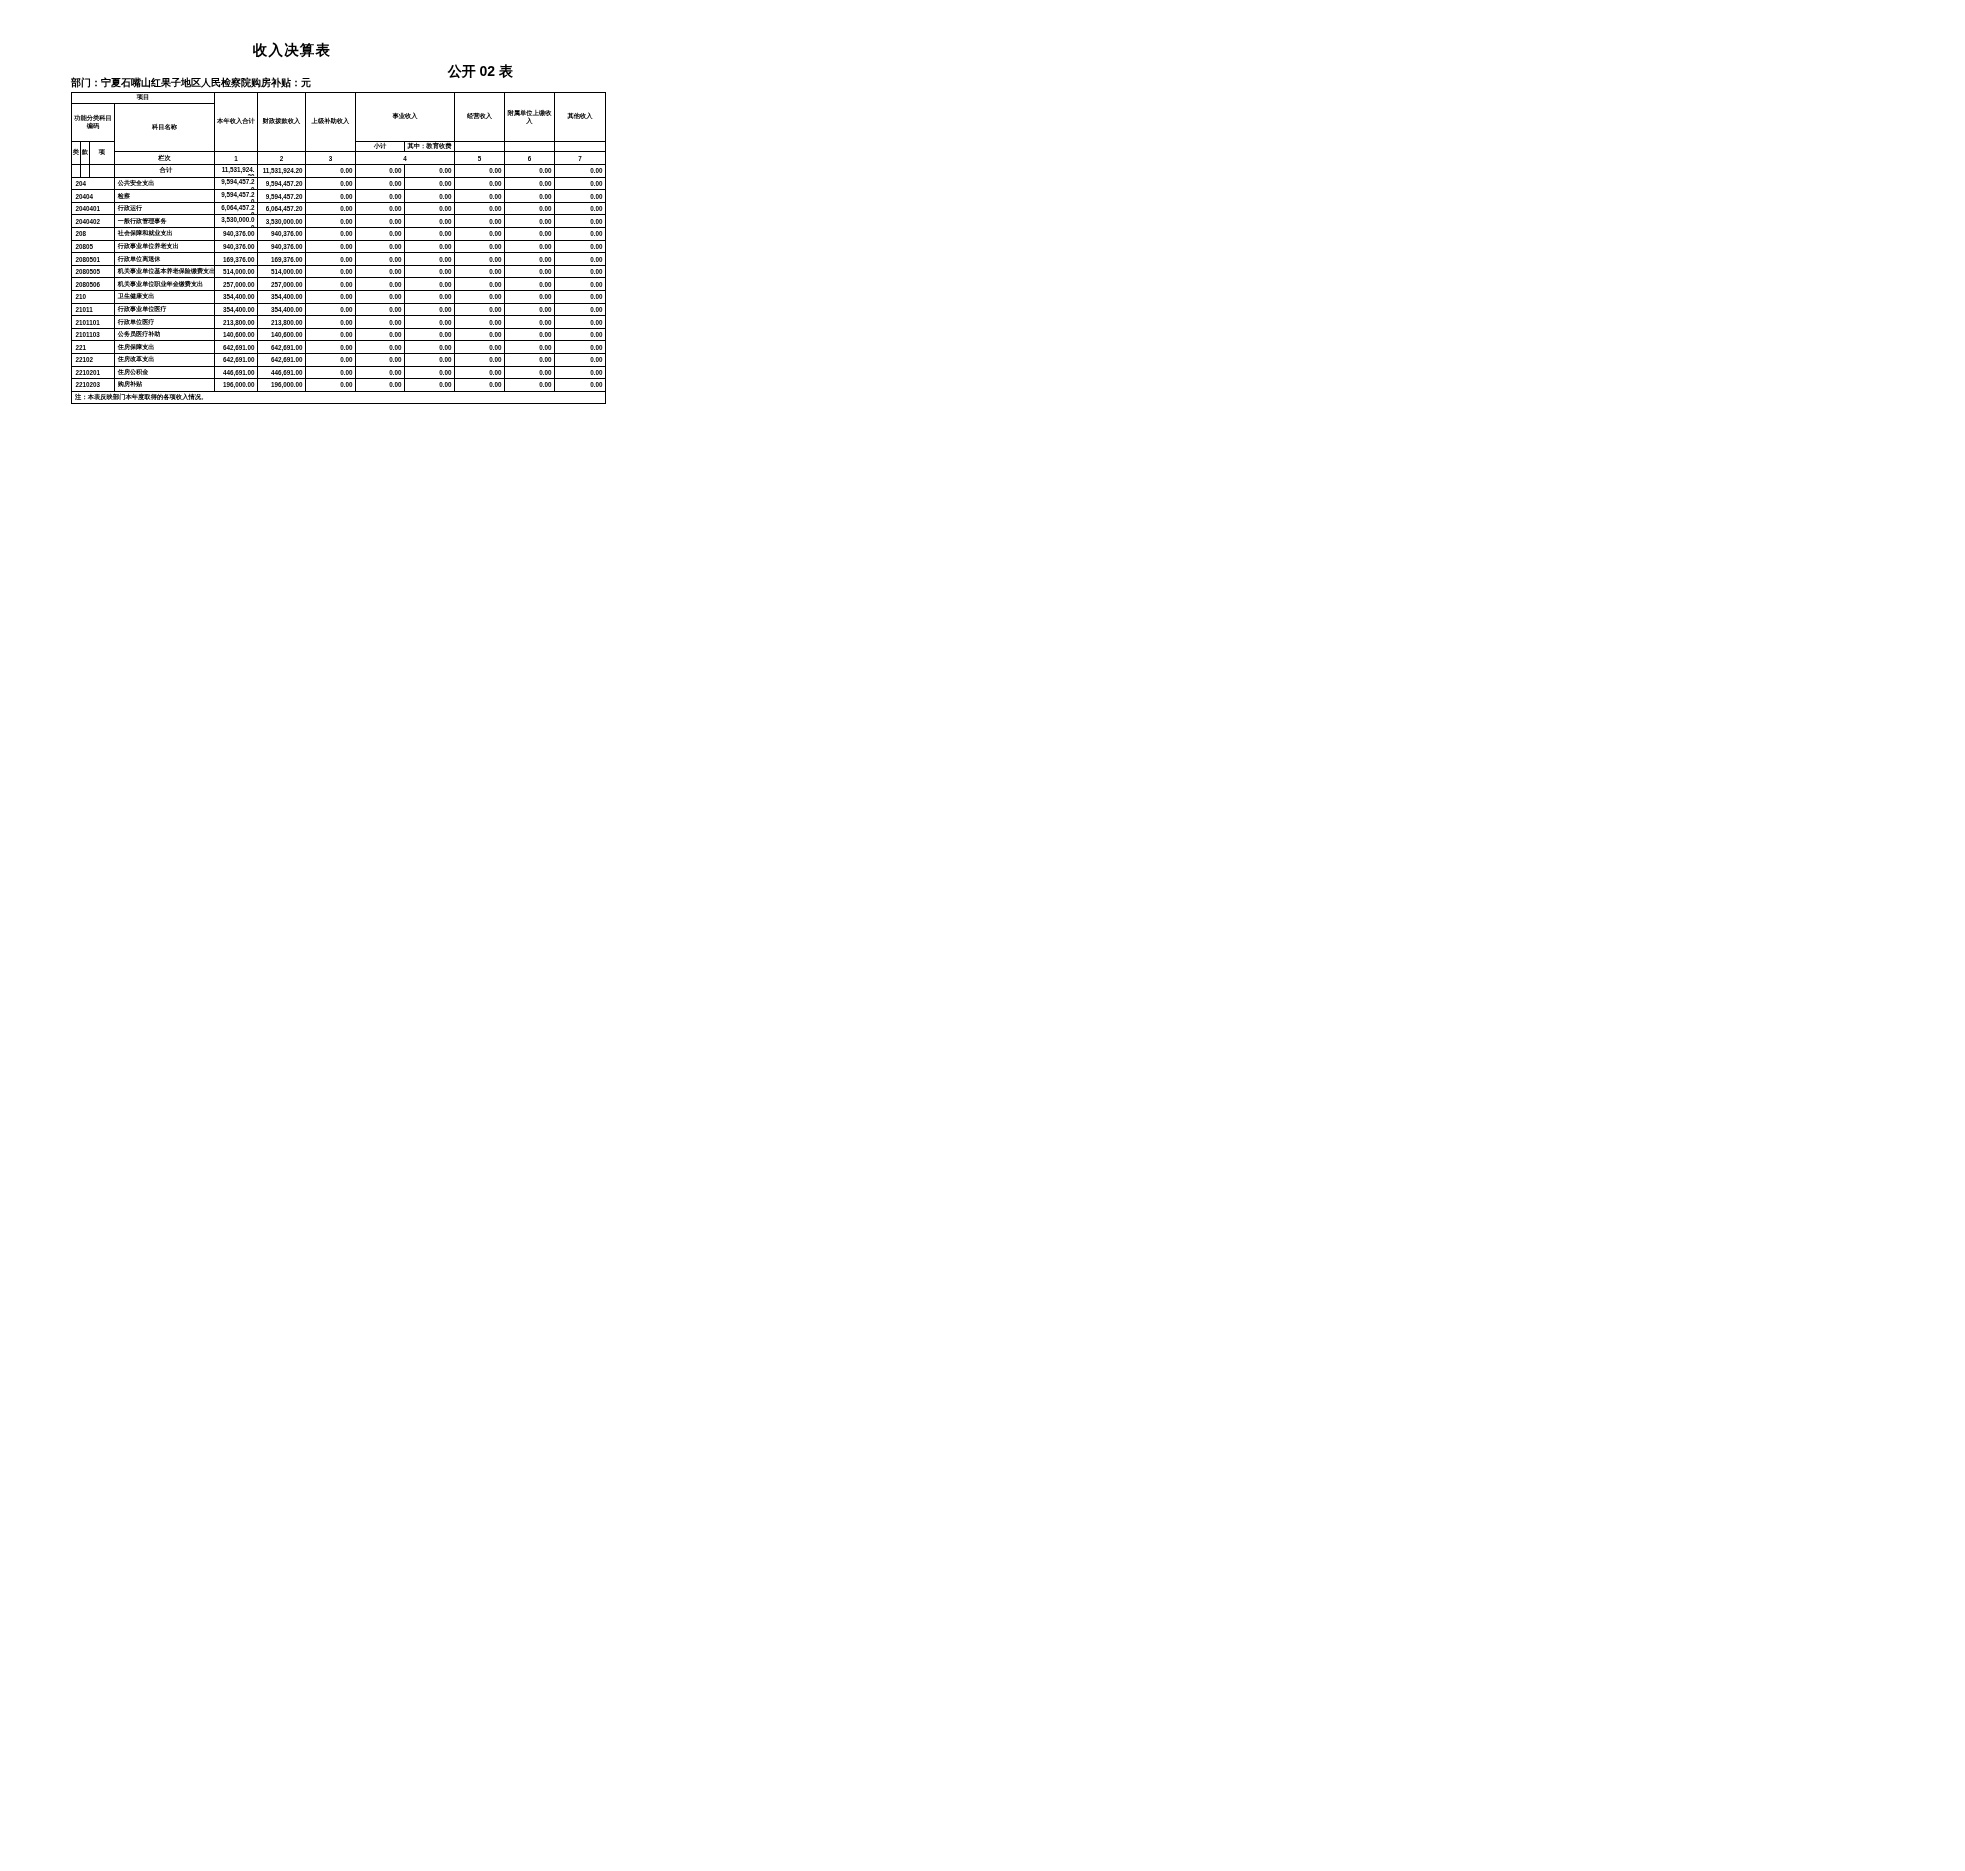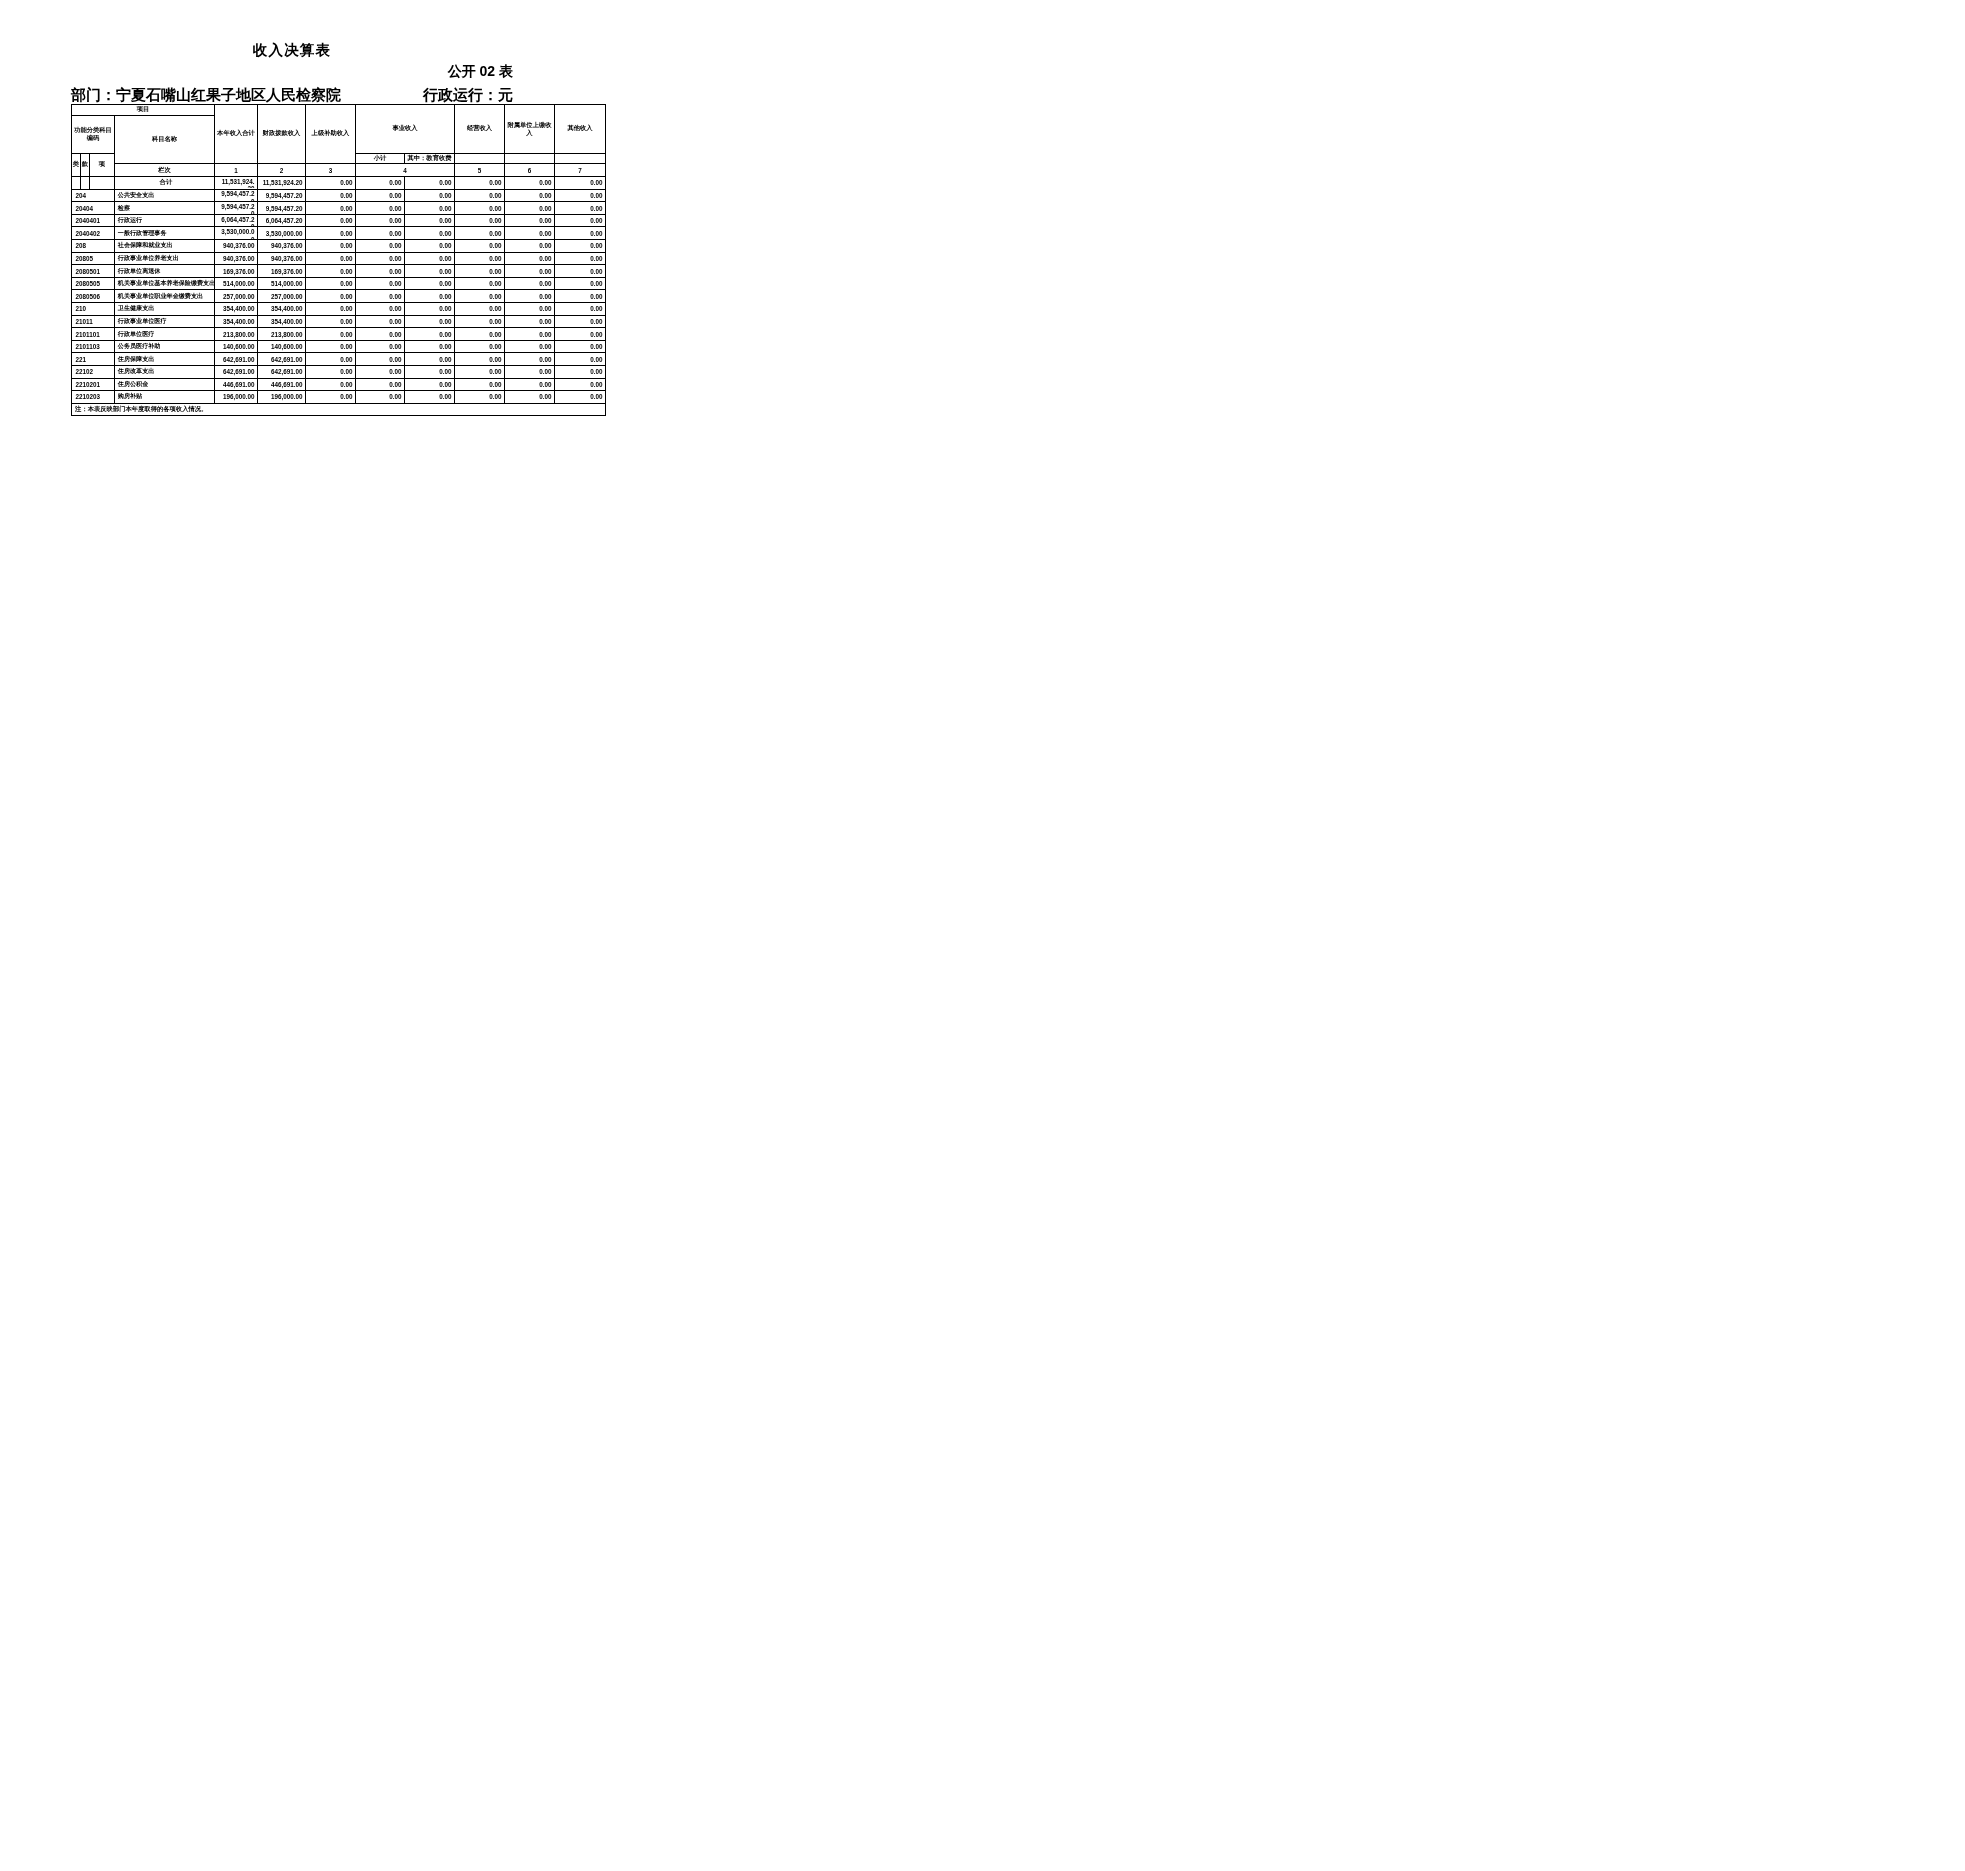--- a/index.html
+++ b/index.html
@@ -20,24 +20,23 @@
     letter-spacing: 1.2px;
     text-align: center;
   }
   .pub-line {
     margin-top: 6.3px;
     text-align: right;
     font-size: 14px;
     line-height: 10.2px;
   }
   .meta-line {
-    margin-top: 14px;
+    margin-top: 2px;
     display: flex;
-    justify-content: space-between;
-    font-size: 15px;
+    font-size: 10px;
     line-height: 10.2px;
   }
   table.sheet {
     margin-top: 3.9px;
     width: 535px;
     table-layout: fixed;
     border-collapse: collapse;
     border: 1.2px solid #000;
   }
   .sheet th, .sheet td {
@@ -81,21 +80,21 @@
   }
 </style>
 </head>
 <body>
 
 <div class="content">
   <div class="title">收入决算表</div>
   <div class="pub-line">公开 02 表</div>
   <div class="meta-line">
     <span>部门：宁夏石嘴山红果子地区人民检察院</span>
-    <span>行政运行：元</span>
+    <span>购房补贴：元</span>
   </div>
 
   <table class="sheet">
     <colgroup>
       <col style="width:9px">
         <col style="width:9px">
         <col style="width:25px">
       <col style="width:100px">
         <col style="width:43px">
         <col style="width:48px">

